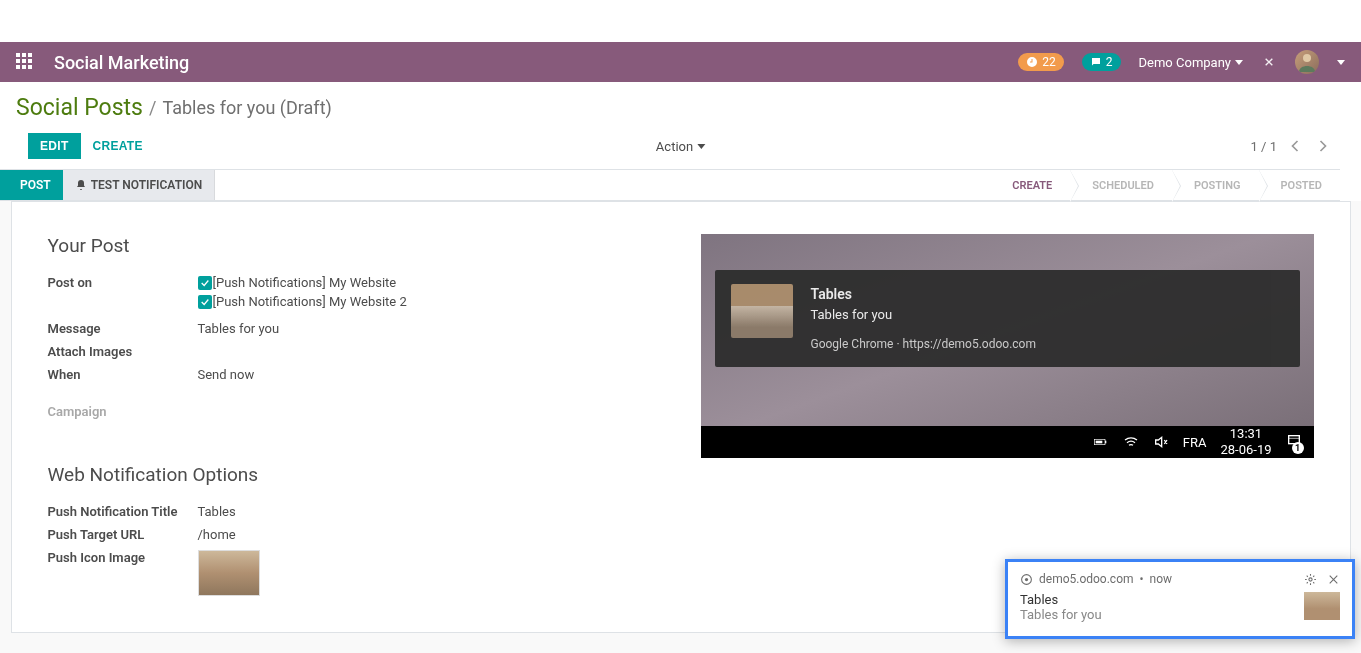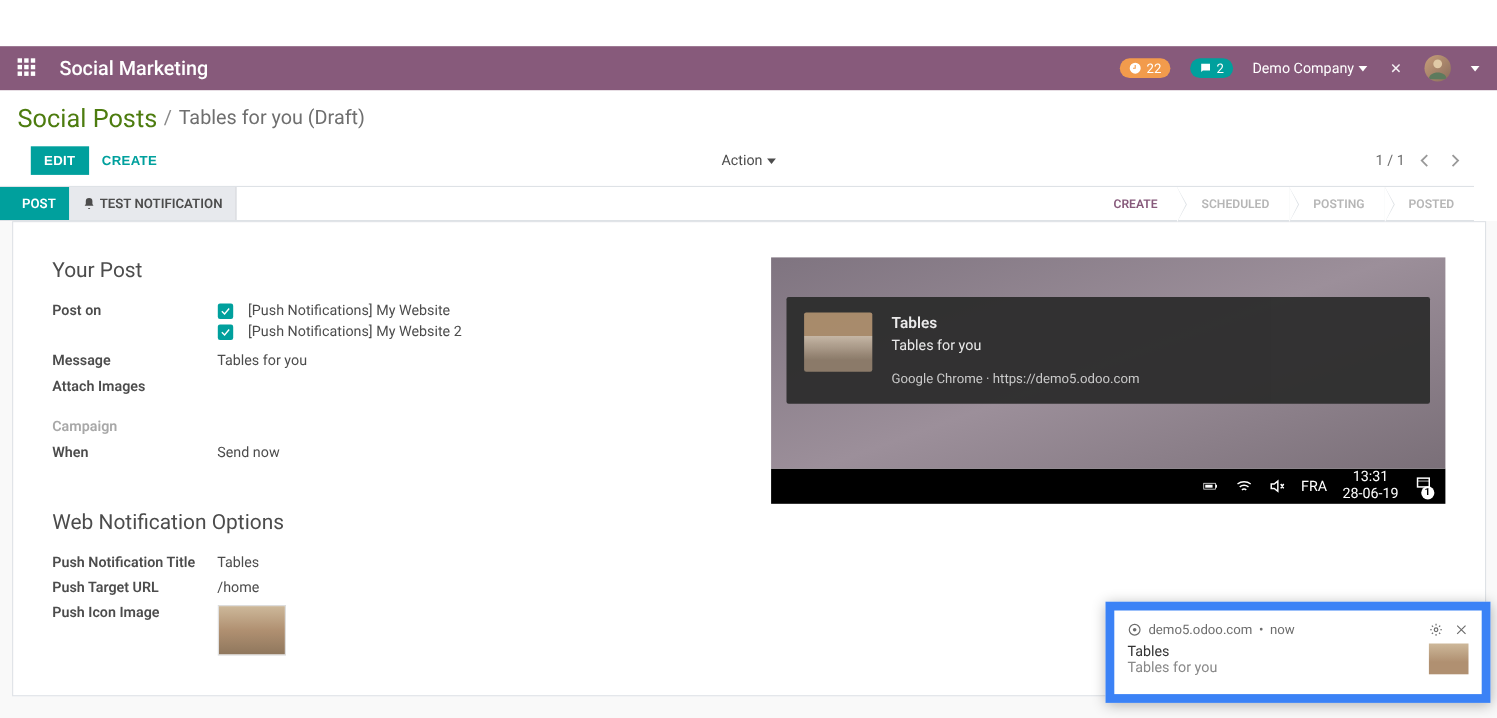--- a/index.html
+++ b/index.html
@@ -58,21 +58,21 @@
   .sheet, .status-strip { max-width: 1340px; }
   .columns { display: flex; gap: 40px; }
   .col-left { flex: 1; }
   .col-right { flex: 1; }
 
   h2.section-title { font-size: 19px; font-weight: 400; color: #4c4c4c; margin-bottom: 14px; }
   .field-row { display: flex; padding: 4px 0; font-size: 13px; }
   .field-label { width: 150px; color: #4c4c4c; font-weight: 600; flex-shrink:0; }
   .field-label.muted { color: #a8a8a8; }
   .field-value { flex: 1; color: #4c4c4c; }
-  .checkline { display: flex; align-items: center; gap: 14px; margin-bottom: 4px; }
+  .checkline { display: flex; align-items: center; gap: 1px; margin-bottom: 4px; }
   .chk { width: 14px; height: 14px; background: #00a09d; display: inline-flex; align-items: center; justify-content: center; border-radius:2px; }
   .chk svg { width: 10px; height: 10px; stroke: #fff; stroke-width: 3; fill:none; }
   .attach-box { display: inline-flex; align-items: center; gap: 10px; border: 1px solid #e5e5e5; padding: 6px 14px 6px 6px; background:#fafafa; width:240px; }
   .attach-thumb { width: 30px; height: 28px; border:1px solid #00a09d; border-radius:3px; display:flex; align-items:center; justify-content:center; background:#fff; }
   .attach-thumb svg { width:18px; height:18px; }
   .attach-text small { display:block; font-size:10px; color:#888; }
   .attach-text span { font-size:13px; color:#4c4c4c; }
 
   
   .preview { background: linear-gradient(160deg, #7f7480 0%, #9c8f9a 50%, #7a6f78 100%); padding: 36px 14px 0; height: 192px; position: relative; }
@@ -83,21 +83,21 @@
   .notif-text .nt-meta { font-size:12px; color:#ccc; margin-top:10px; }
   .taskbar { background:#000; color:#fff; height:32px; display:flex; align-items:center; justify-content:flex-end; gap:14px; padding:0 12px; font-size:13px; }
   .taskbar .tb-time { text-align:center; line-height:1.2; font-size:13px; }
   .taskbar svg { width:16px; height:16px; fill:#fff; }
   .tb-badge { position:relative; }
   .tb-badge .cnt { position:absolute; bottom:-2px; right:-2px; background:#fff; color:#000; border-radius:50%; width:12px; height:12px; font-size:9px; display:flex; align-items:center; justify-content:center; font-weight:bold; }
 
   .push-icon-thumb { width:62px; height:46px; background:linear-gradient(180deg,#cdb89a 0%,#b09071 50%,#8f775d 100%); border:1px solid #ddd; }
 
   
-  .overlay-notif { position:absolute; right:6px; bottom:14px; width:350px; height:92px; background:#fff; border:8px solid #3b82f6; box-shadow:0 2px 12px rgba(0,0,0,0.3); padding:10px 12px; }
+  .overlay-notif { position:absolute; right:6px; bottom:14px; width:350px; height:80px; background:#fff; border:3px solid #3b82f6; box-shadow:0 2px 12px rgba(0,0,0,0.3); padding:10px 12px; }
   .on-header { display:flex; align-items:center; gap:6px; font-size:12px; color:#6d6d6d; }
   .on-header svg { width:13px; height:13px; fill:#6d6d6d; }
   .on-header .controls { margin-left:auto; display:flex; gap:10px; }
   .on-header .controls svg { cursor:pointer; }
   .on-body { display:flex; margin-top:6px; gap:12px; }
   .on-text { flex:1; }
   .on-text .t1 { font-size:13px; color:#333; }
   .on-text .t2 { font-size:13px; color:#888; }
   .on-thumb { width:36px; height:28px; background:linear-gradient(180deg,#cdb89a 0%,#b09071 60%); }
 
@@ -224,28 +224,28 @@
 
           <div class="field-row">
             <div class="field-label">Message</div>
             <div class="field-value">Tables for you</div>
           </div>
 
           <div class="field-row">
             <div class="field-label">Attach Images</div>
           </div>
 
+          <div class="field-row">
+            <div class="field-label">When</div>
+            <div class="field-value">Send now</div>
+          </div>
+
           <div class="field-row" style="margin-top:14px;">
             <div class="field-label muted">Campaign</div>
             <div class="field-value"></div>
-          </div>
-
-          <div class="field-row">
-            <div class="field-label">When</div>
-            <div class="field-value">Send now</div>
           </div>
 
           <h2 class="section-title" style="margin-top:40px;">Web Notification Options</h2>
 
           <div class="field-row">
             <div class="field-label">Push Notification Title</div>
             <div class="field-value">Tables</div>
           </div>
           <div class="field-row">
             <div class="field-label">Push Target URL</div>

